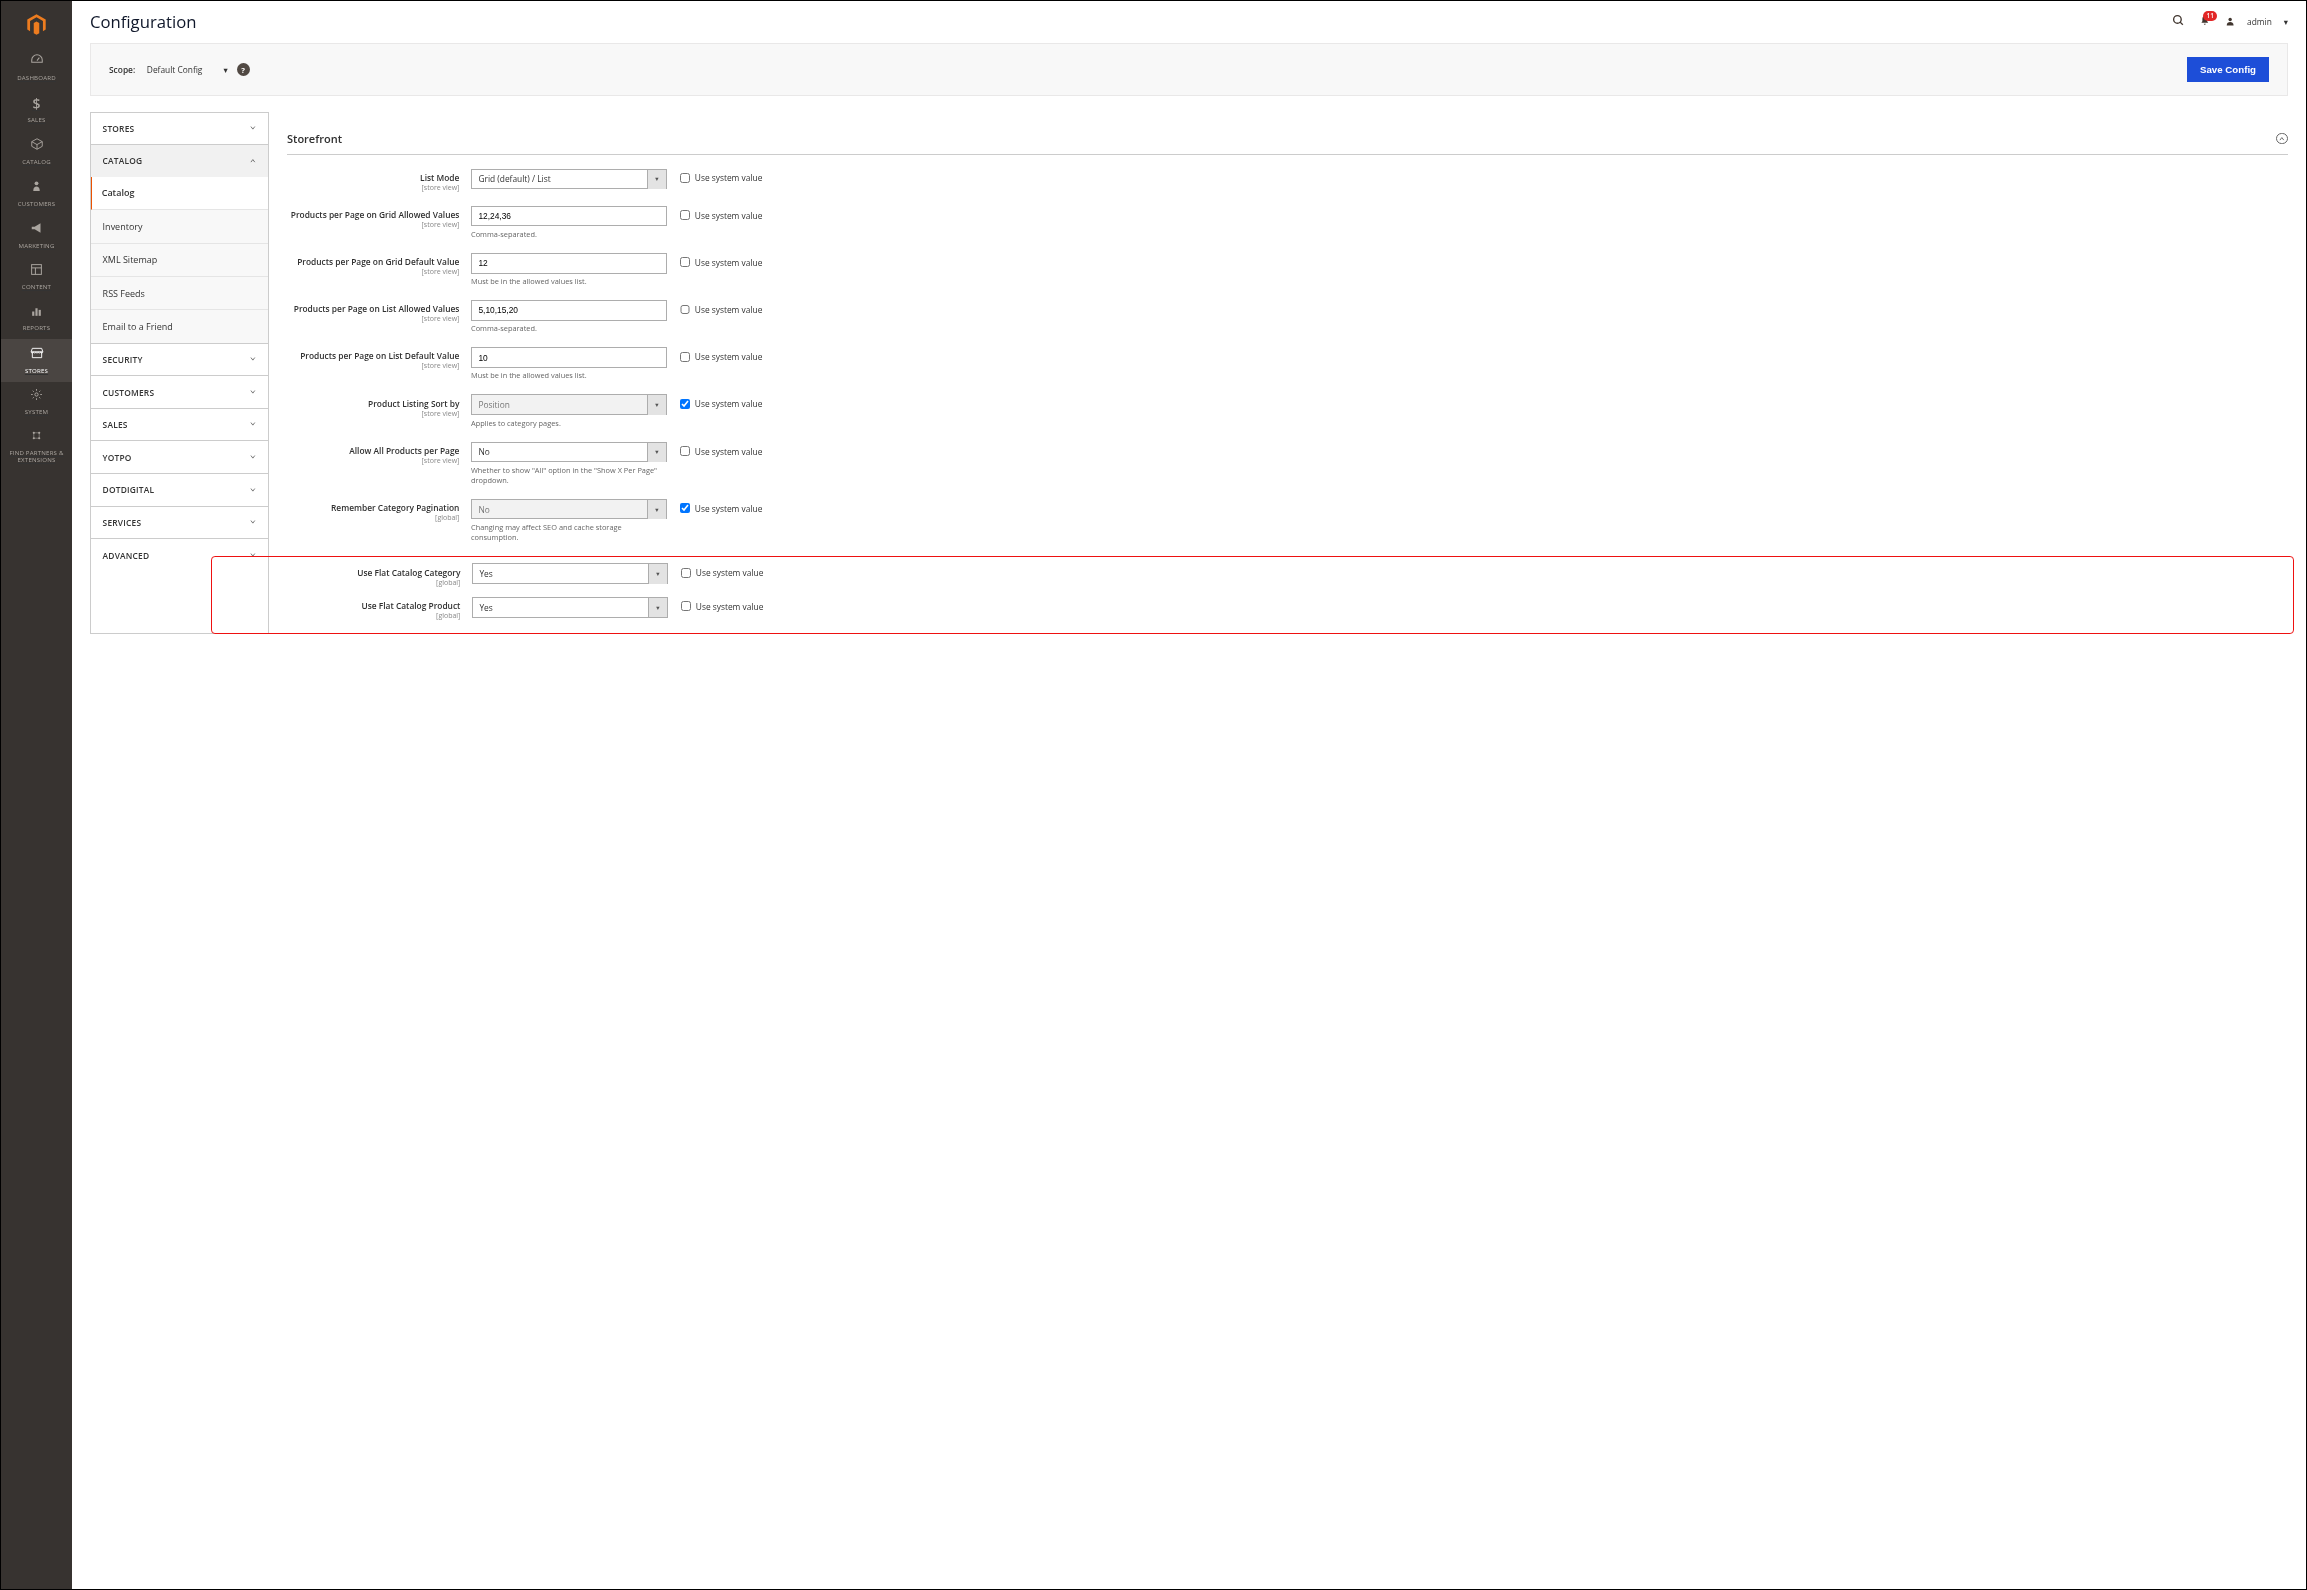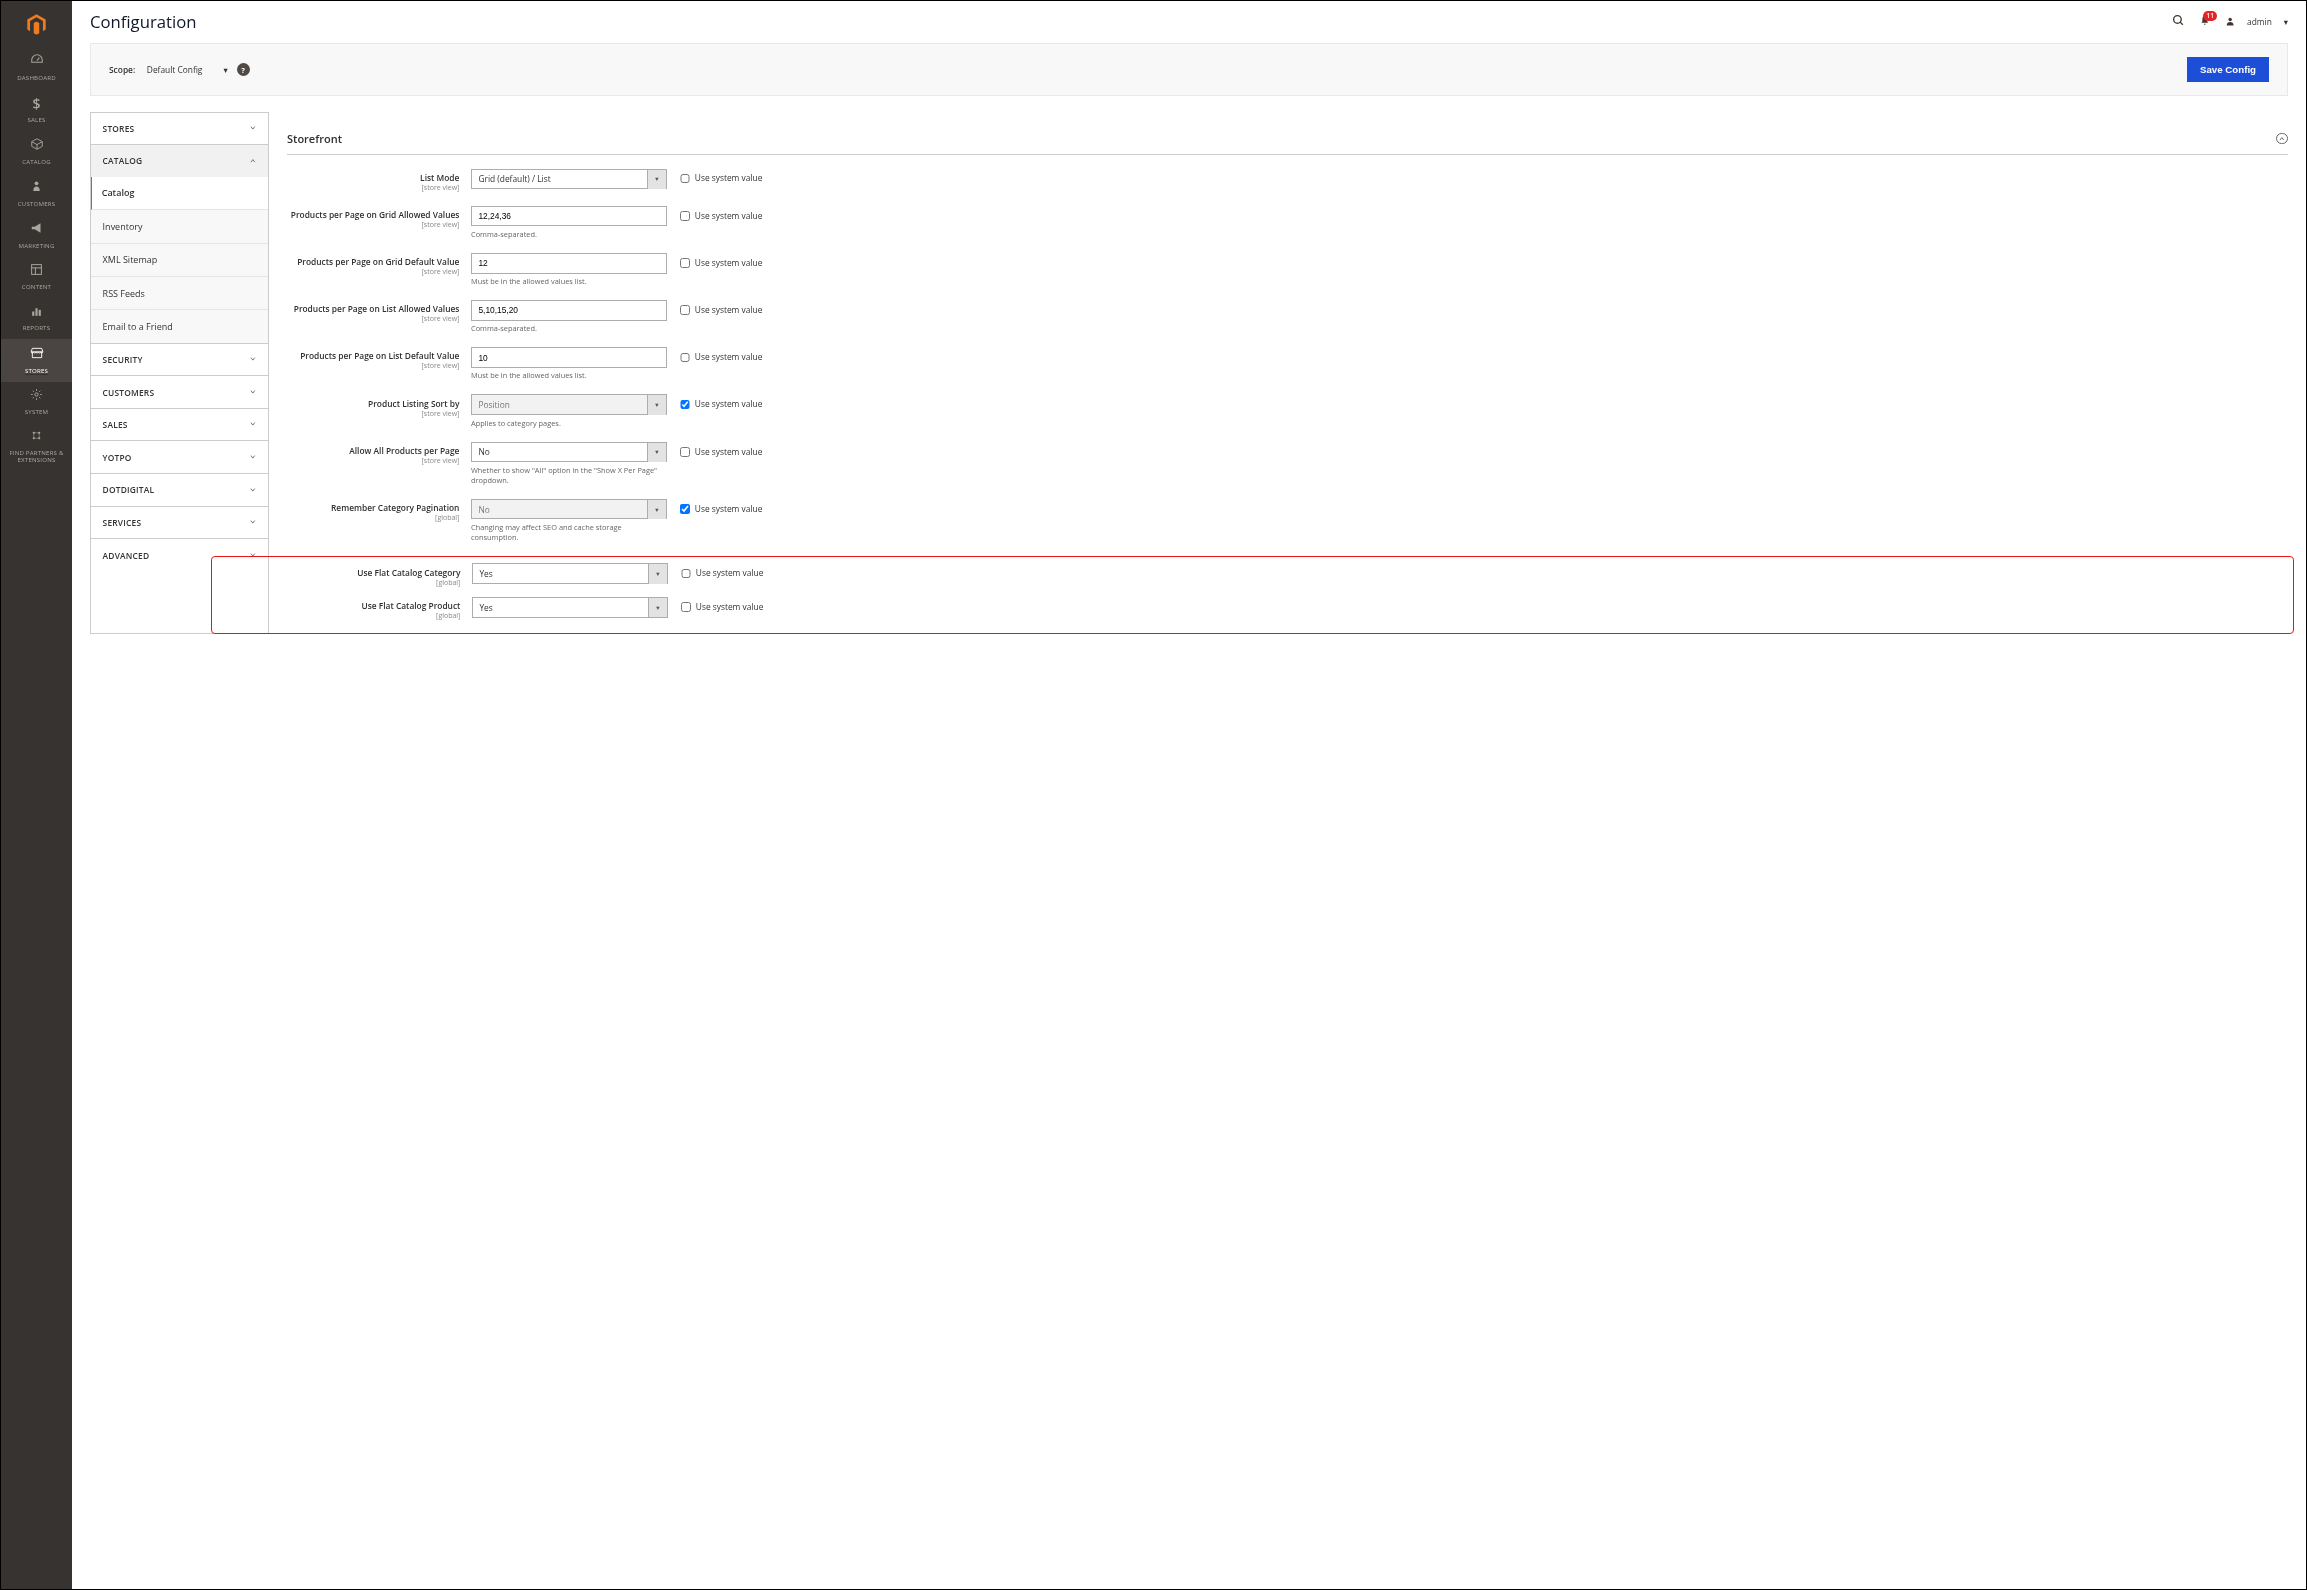--- a/index.html
+++ b/index.html
@@ -53,21 +53,21 @@
 .field-row { display: flex; align-items: flex-start; margin-bottom: 14px; }
 .field-label-wrap { width: 184px; text-align: right; padding-right: 11.6px; padding-top: 3.2px; flex-shrink: 0; }
 .field-label { font-size: 8.4px; color: #303030; font-weight: 600; }
 .field-scope { font-size: 7px; color: #888; display: block; }
 .field-control { width: 196px; flex-shrink: 0; }
 .field-control input, .field-control .select { width: 100%; height: 20.6px; border: 0.6px solid #adadad; padding: 0 6.4px; font-size: 8.4px; background: #fff; }
 .field-control .select { display: flex; align-items: center; position: relative; cursor: pointer; }
 .field-control .select.disabled { background: #f2f2f2; color: #777; cursor: default; }
 .field-control .select .arrow { position: absolute; right: 0; top: 0; width: 19.3px; height: 19.3px; background: #e3e3e3; border-left: 0.6px solid #adadad; display: flex; align-items: center; justify-content: center; font-size: 5.8px; color: #555; }
 .field-note { font-size: 7.4px; color: #666; margin-top: 2.6px; }
-.field-use { display: flex; align-items: flex-end; gap: 5.1px; padding-left: 13px; padding-top: 3.9px; font-size: 8.4px; }
+.field-use { display: flex; align-items: center; gap: 5.1px; padding-left: 13px; padding-top: 3.9px; font-size: 8.4px; }
 .field-use input { width: 9.7px; height: 9.7px; cursor: pointer; }
 
 .highlight-box { border: 1.9px solid #e11; border-radius: 3.9px; padding: 6.4px 0 2.6px; margin-left: -76px; margin-right: -6.4px; padding-left: 76px; padding-right: 6.4px; }
 .highlight-box .field-row { margin-bottom: 10.3px; }
 
 .chev-svg { width: 7.7px; height: 7.7px; }
 </style>
 </head>
 <body>
 

